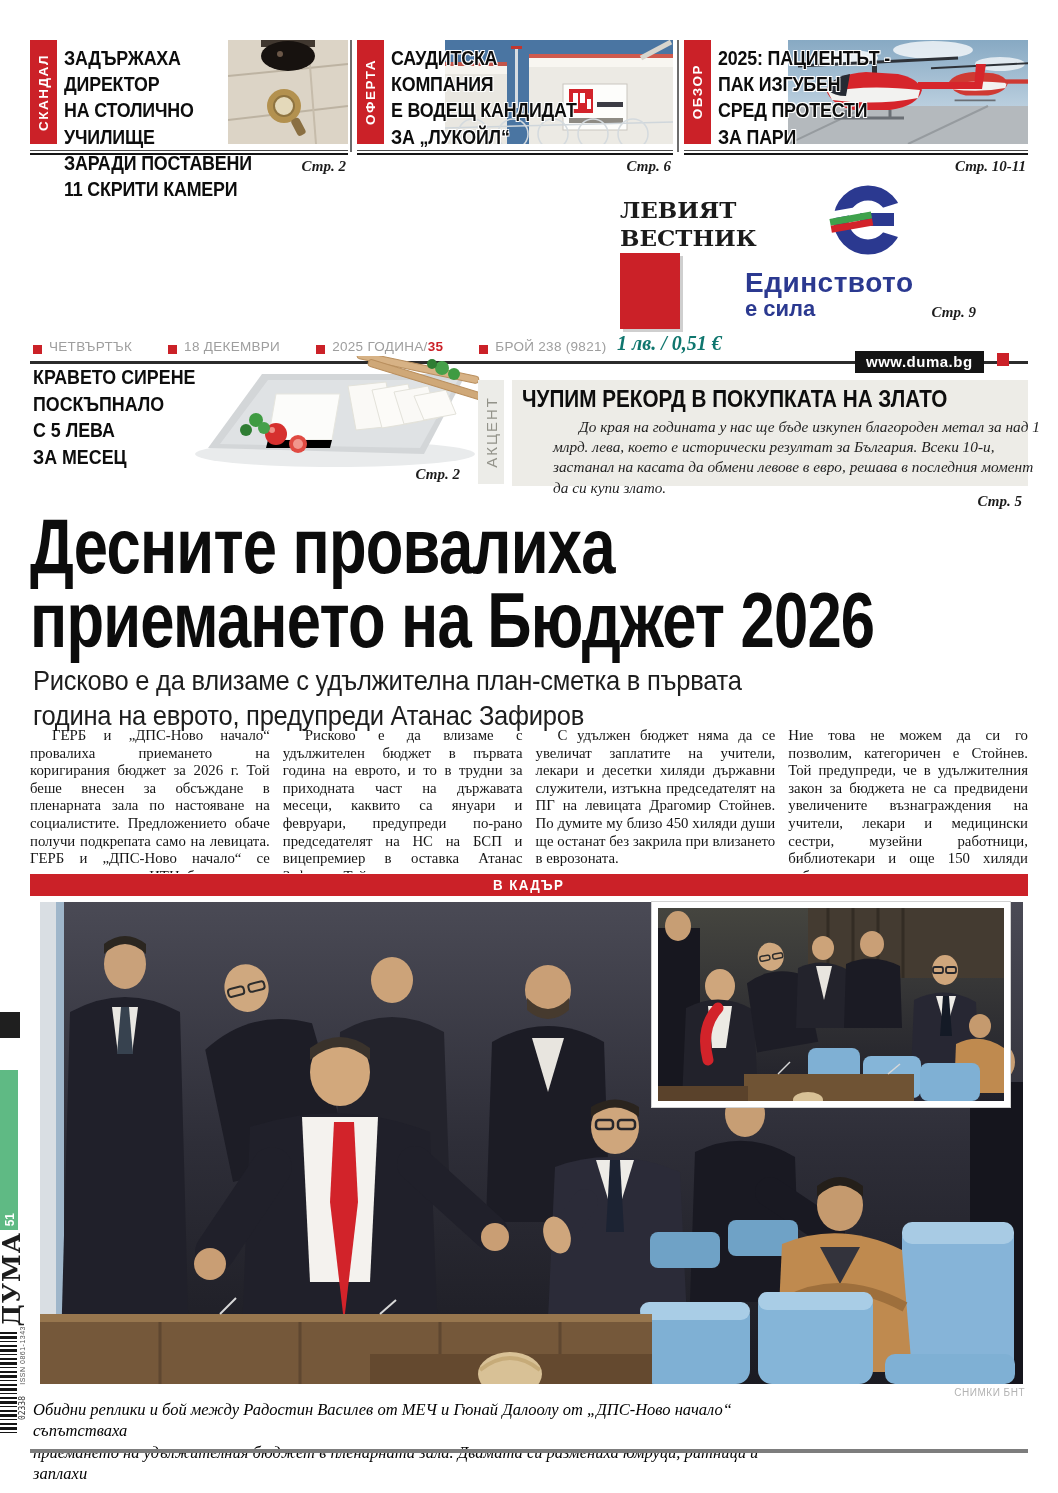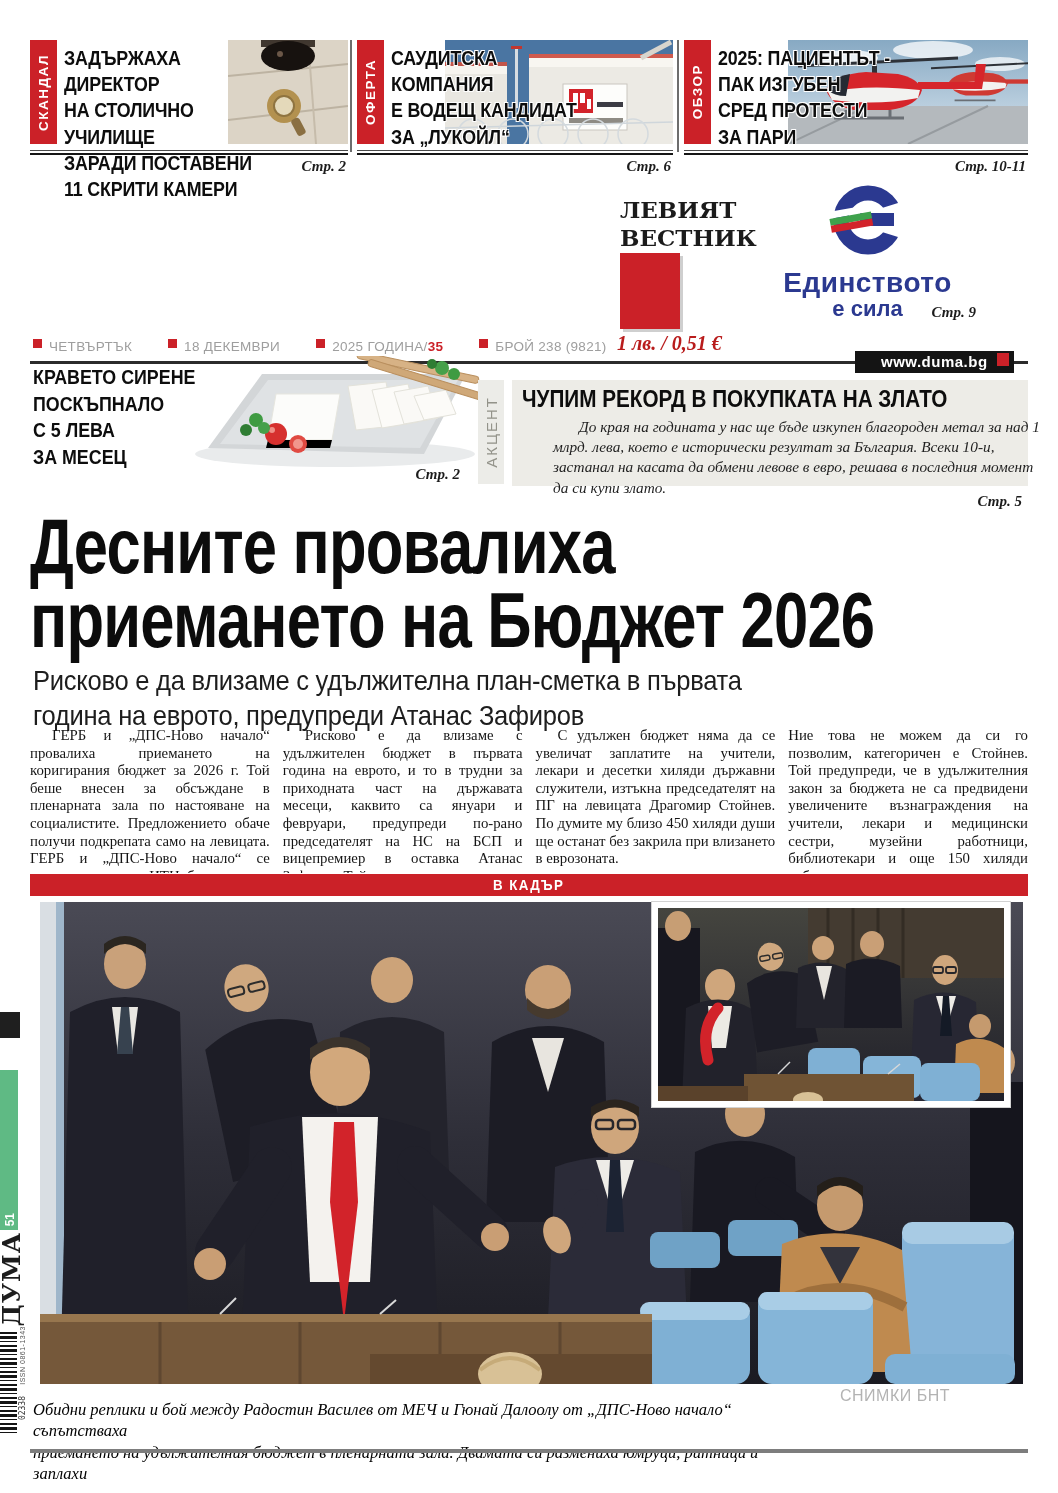--- a/index.html
+++ b/index.html
@@ -37,34 +37,34 @@
 
   
   .m-logo { position:absolute; left:36px; top:163px; font-family:"DejaVu Serif", serif;
     font-weight:bold; font-size:180px; line-height:1; color:#1b1b1b; letter-spacing:-2px;
     text-shadow: 4px 4px 0 #c6c6c6; }
   .m-logo .reg { font-size:34px; letter-spacing:0; vertical-align: 110px; text-shadow:none; margin-left:4px; }
   .m-tagline { position:absolute; left:620px; top:196px; font-family:"DejaVu Serif", serif;
     font-weight:bold; font-size:23px; line-height:1.2; color:#1b1b1b; }
   .m-redsq { position:absolute; left:620px; top:253px; width:60px; height:76px;
     background:#cb2128; box-shadow:3px 3px 0 #cfcfcf; }
-  .partner { position:absolute; left:745px; top:182px; width:245px; text-align:center; }
+  .partner { position:absolute; left:745px; top:182px; width:245px; text-align:left; }
   .partner svg { display:block; margin:0 auto; }
   .partner .l1 { font-size:28px; font-weight:bold; color:#2b3990; line-height:1.05; letter-spacing:0.5px; }
   .partner .l2 { font-size:22px; font-weight:bold; color:#2b3990; line-height:1.1; }
   .partner .pgref { position:absolute; right:14px; top:122px; }
   .dateline { position:absolute; left:33px; top:339px; display:flex; gap:36px;
     font-size:13.5px; color:#9e9e9e; letter-spacing:0.3px; align-items:center; }
-  .dateline .item { display:flex; align-items:flex-start; }
+  .dateline .item { display:flex; align-items:flex-end; }
   .dateline .bullet { width:9px; height:9px; background:#cb2128; margin-right:7px; }
   .dateline .hl { color:#cb2128; font-weight:bold; }
-  .price { position:absolute; left:617px; top:332px; font: bold italic 20px "Liberation Serif", serif; color:#b91c1c; }
+  .price { position:absolute; left:617px; top:332px; font: bold italic 20px "Liberation Serif", serif; color:#0f766e; }
   .m-rule { position:absolute; left:30px; top:361px; width:998px; height:3px; background:#2b2b2b; }
   .site-box { position:absolute; left:855px; top:351px; background:#141414; color:#fff;
-    font-weight:bold; font-size:15px; letter-spacing:0.5px; padding:2px 26px 3px; z-index:2; }
+    font-weight:bold; font-size:15px; letter-spacing:0.5px; padding:2px 11px 3px; z-index:2; }
   .site-sq { position:absolute; left:997px; top:353px; width:12px; height:13px; background:#cb2128; z-index:2; }
 
   
   .cheese-box { position:absolute; left:30px; top:356px; width:442px; height:135px; }
   .cheese-title { position:absolute; left:3px; top:8px; font-weight:bold; font-size:20.5px;
     line-height:1.3; transform:scaleX(0.87); transform-origin:left top; color:#0d0d0d; }
   .cheese-img { position:absolute; left:150px; top:0; }
   .cheese-box .pgref { position:absolute; right:12px; top:110px; }
   .akcent-strip { position:absolute; left:478px; top:380px; width:26px; height:104px;
     background:#ecece8; display:flex; align-items:center; justify-content:center; }
@@ -91,22 +91,22 @@
   .col p.ind { text-indent:22px; }
 
   
   .kadar { position:absolute; left:30px; top:874px; width:998px; height:22px; background:#cb2128;
     display:flex; align-items:center; justify-content:center; }
   .kadar span { color:#fff; font-weight:bold; font-size:14.5px; letter-spacing:1.5px;
     transform:scaleX(0.92); }
   .photo { position:absolute; left:40px; top:902px; width:983px; height:482px; background:#1c1c24; }
   .inset { position:absolute; left:612px; top:0px; width:358px; height:205px;
     background:#fff; padding:6px; box-shadow: 0 0 0 1px #d2d2d2; }
-  .credit { position:absolute; left:840px; top:1387px; width:185px; text-align:left;
-    font-size:16px; color:#b3b3b3; letter-spacing:0.5px; }
+  .credit { position:absolute; left:840px; top:1387px; width:185px; text-align:right;
+    font-size:10px; color:#b3b3b3; letter-spacing:0.5px; }
   .caption { position:absolute; left:33px; top:1399px; width:730px;
     font: italic 16.5px/1.3 "Liberation Serif", serif; color:#000000; }
   .b-rule { position:absolute; left:30px; top:1449px; width:998px; height:4px; background:#7d7d7d; }
 
   
   .sb-black { position:absolute; left:0; top:1012px; width:20px; height:26px; background:#1f1f1f; }
   .sb-green { position:absolute; left:0; top:1070px; width:18px; height:160px; background:#5fba84; }
   .sb-green span { position:absolute; left:3px; bottom:4px; writing-mode:vertical-rl;
     transform:rotate(180deg); color:#fff; font-weight:bold; font-size:12px; }
   .sb-duma { position:absolute; left:-3px; top:1232px; height:100px; }

